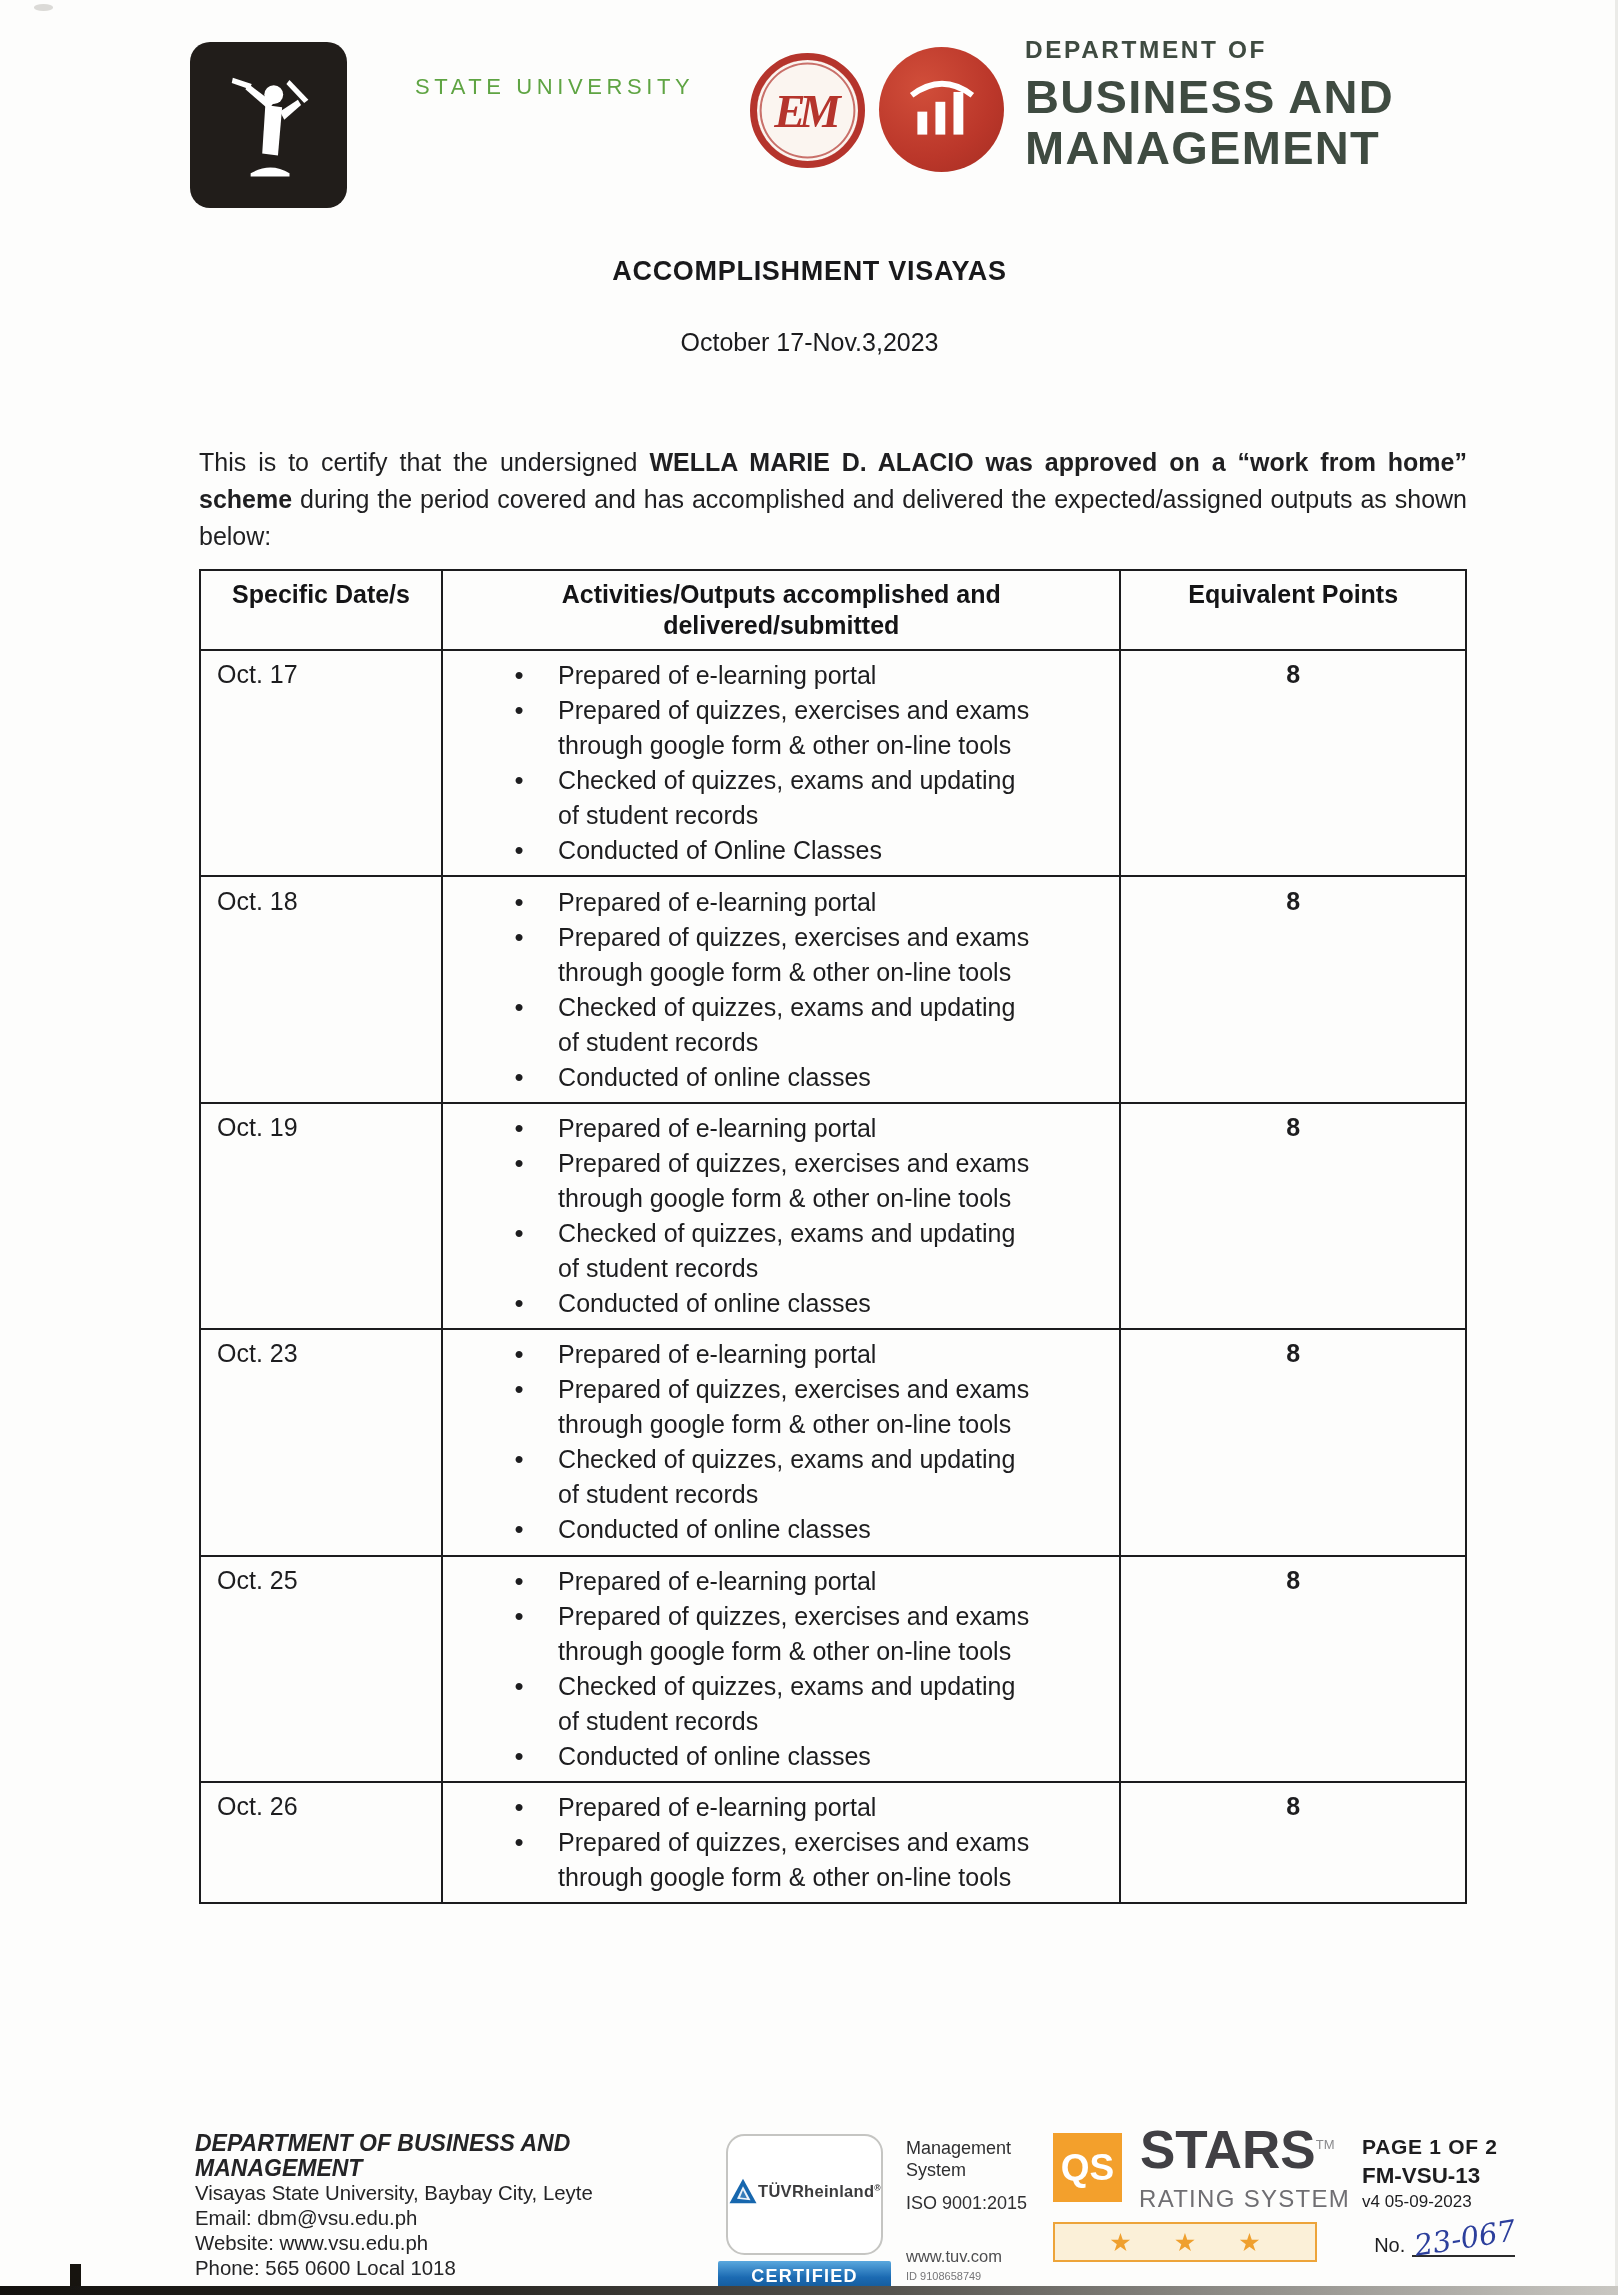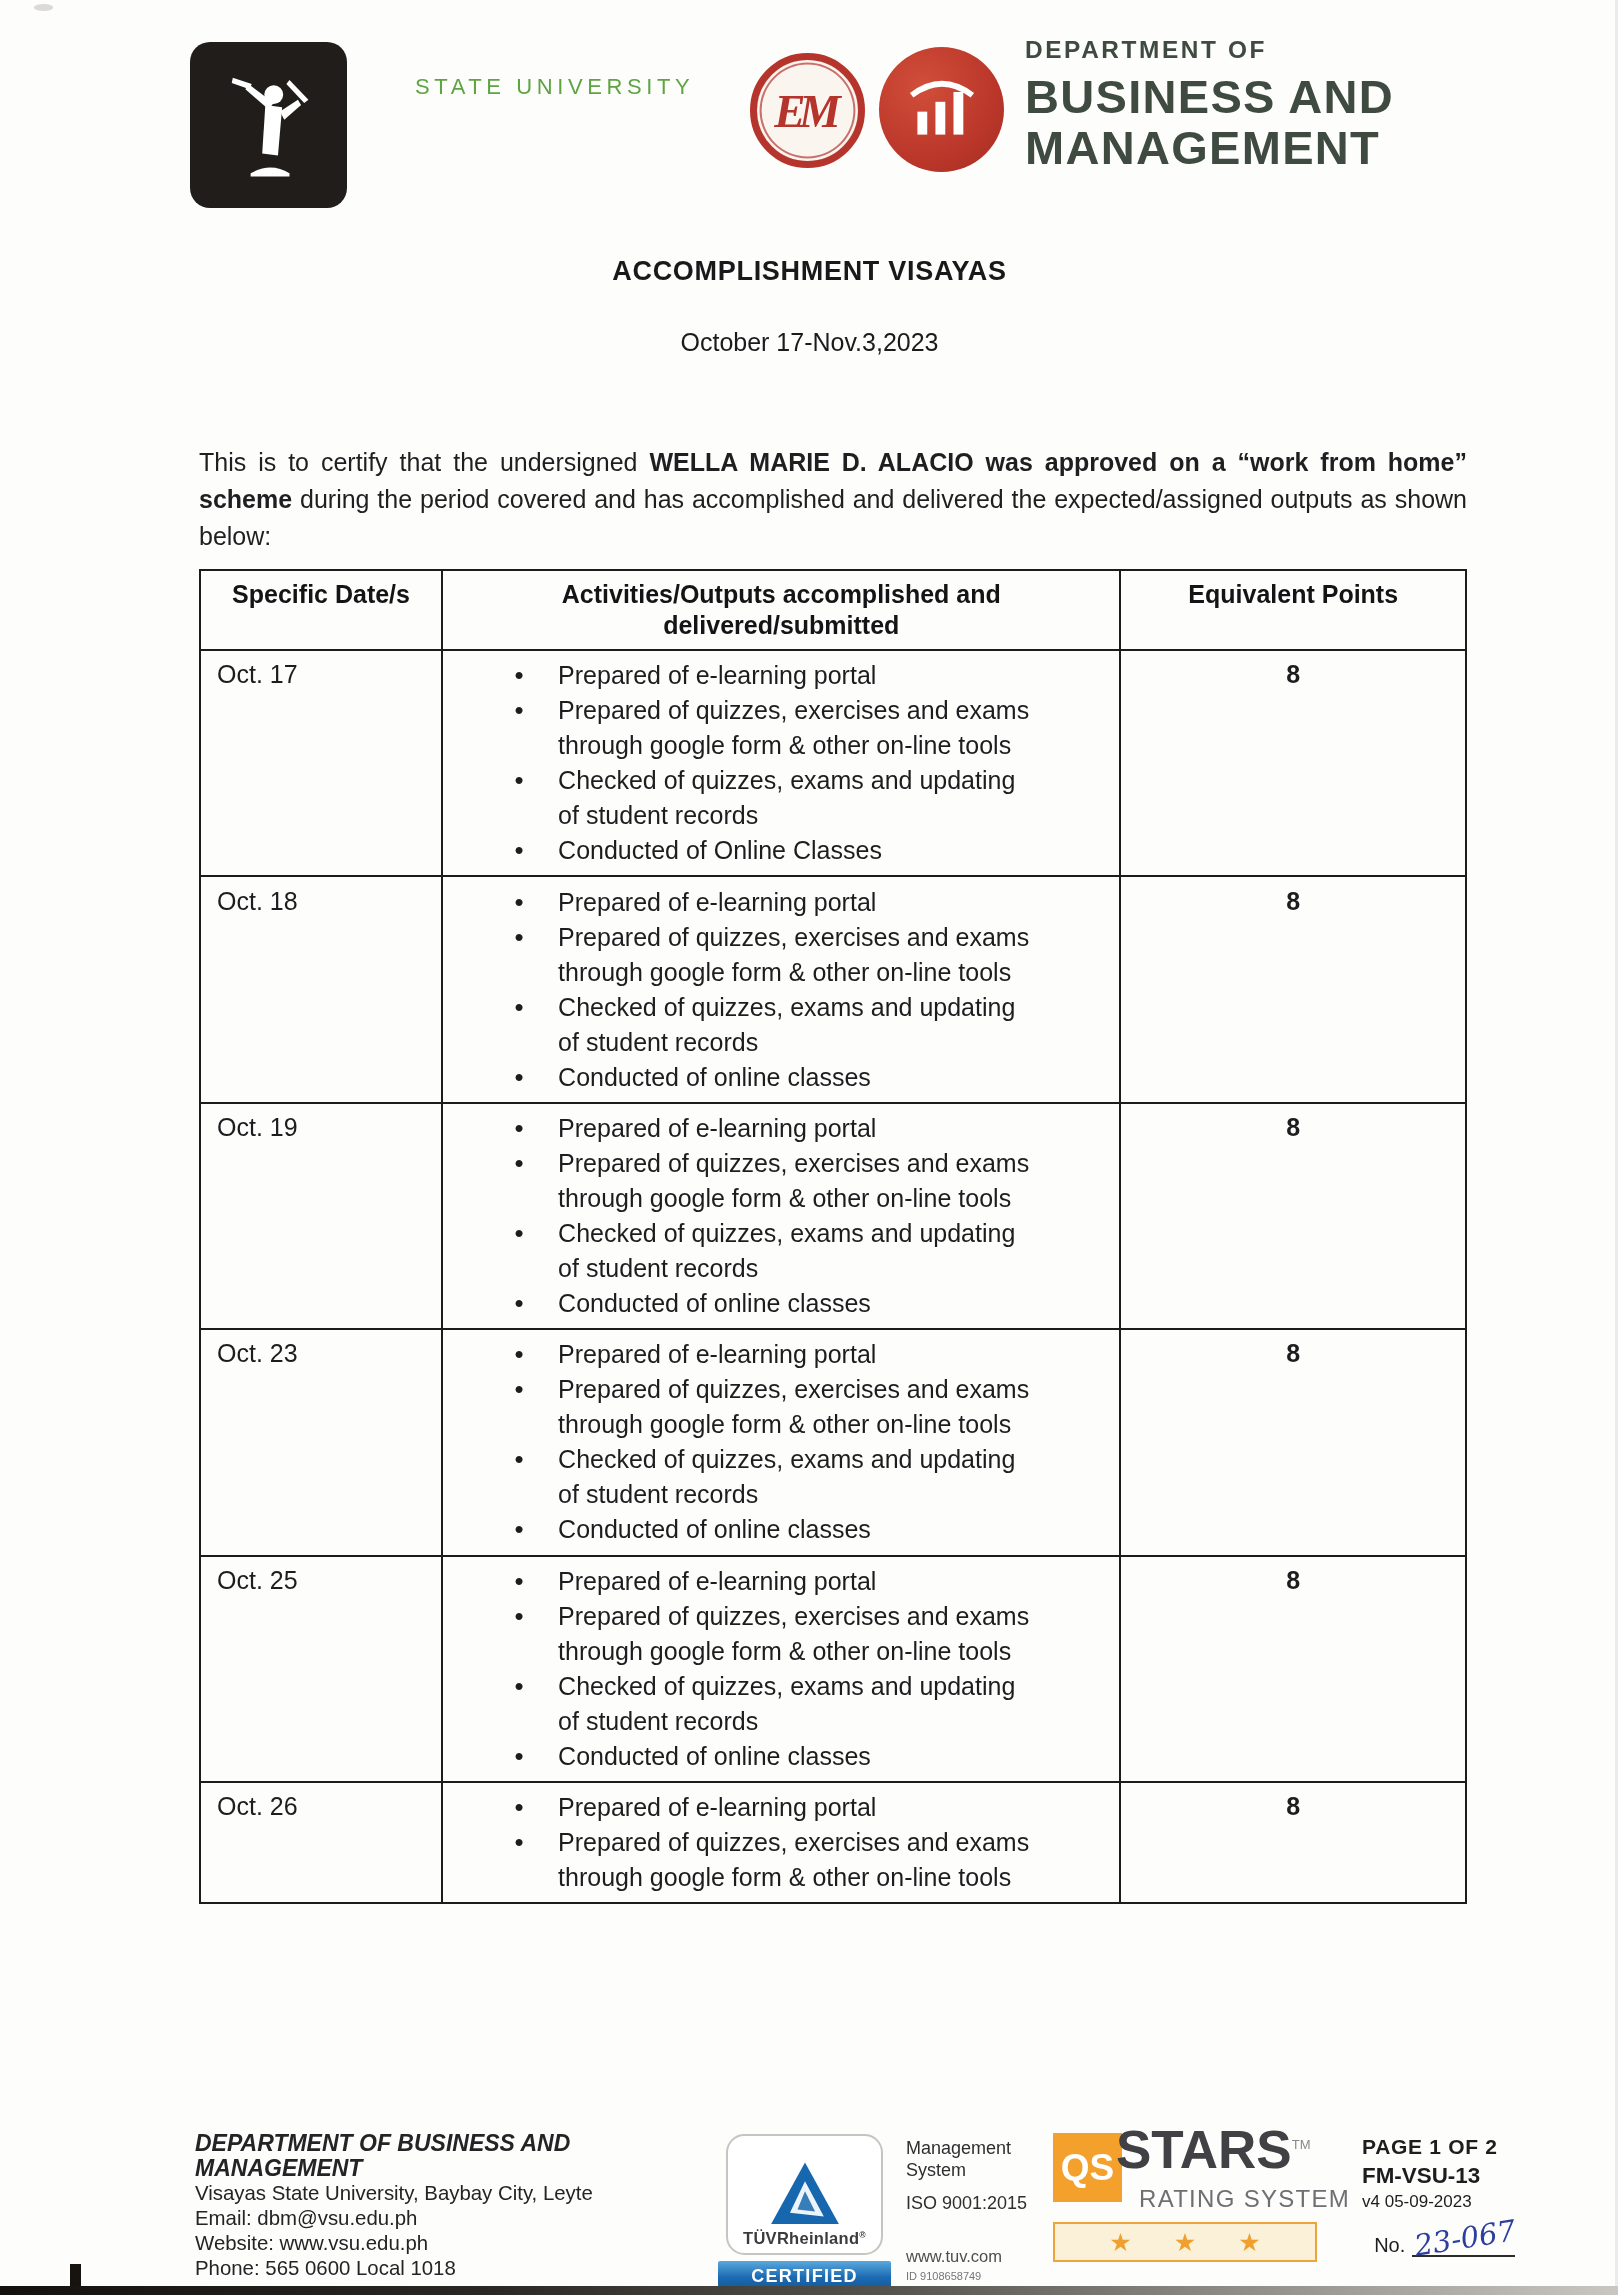--- a/index.html
+++ b/index.html
@@ -54,36 +54,36 @@
   .dot::before { content:"•"; font-size:26px; }
   .bullet-text { width:476px; }
 
   
   .footer { display:contents; }
   .f-dept { position:absolute; left:195px; top:2131px; width:409px; font-size:20.4px; line-height:25px; color:#242426; }
   .f-dept .f-name { font-weight:700; font-size:23px;font-style:italic; }
 
   .tuv { position:absolute; left:716px; top:2134px; width:177px; display:flex; flex-direction:column; align-items:center; }
   .tuv-box { width:157px; height:121px; border:2.6px solid #c5c5c2; border-radius:18.5px; background:#fff;
-    display:flex; flex-direction:column; align-items:center; justify-content:flex-end; padding-bottom:5.3px; }
+    display:flex; flex-direction:row; align-items:center; justify-content:flex-end; padding-bottom:5.3px; }
   .tuv-brand { font-size:16.5px; font-weight:700; color:#3c3c3e; letter-spacing:0.3px; }
   .tuv-brand sup { font-size:8.6px; }
   .tuv-ribbon { margin-top:6px; width:173px; height:30px; border-radius:2px;
     background:linear-gradient(180deg,#5aa8de 0%,#1b6ab2 55%,#135795 100%);
     color:#fff; font-weight:700; font-size:18px; letter-spacing:1.3px;
     display:flex; align-items:center; justify-content:center; }
 
   .tuv-text { position:absolute; left:906px; top:2137px; font-size:18px; line-height:22px; color:#2f2f31; }
   .tuv-text .iso { margin-top:10.5px; }
   .tuv-bottom { position:absolute; left:906px; top:2246px; font-size:16.5px; line-height:20.4px; color:#4e4e50; }
   .tuv-bottom .cid { font-size:11px; color:#767678; }
 
   .qs-square { position:absolute; left:1053px; top:2133px; width:69px; height:69px; background:#f3a02c;
     color:#fff; font-weight:700; font-size:37px; display:flex; align-items:center; justify-content:center; }
-  .qs-word { position:absolute; left:1116px; top:2123px; font-size:53px; font-weight:800; color:#414044; line-height:1;text-align:right; }
+  .qs-word { position:absolute; left:1140px; top:2123px; font-size:53px; font-weight:800; color:#414044; line-height:1;text-align:right; }
   .qs-word sup { font-size:13px; color:#8a8a8c; font-weight:400; }
   .qs-rating { position:absolute; left:1139px; top:2185px; font-size:24px; color:#6f6e72; letter-spacing:1.3px; }
   .qs-bar { position:absolute; left:1053px; top:2222px; width:264px; height:40px; border:2.6px solid #eda43a;
     background:#fbf0d8; display:flex; align-items:center; justify-content:center; gap:42px; }
   .star { color:#efa02f; font-size:25px; line-height:1; }
 
   .meta { position:absolute; left:1362px; top:2135px; width:165px; color:#1d1d1f; }
   .meta-page { font-size:21px; font-weight:600; letter-spacing:0.7px; }
   .meta-form { font-size:22.4px; font-weight:700; margin-top:4px; }
   .meta-version { font-size:17px; margin-top:2.6px; }

